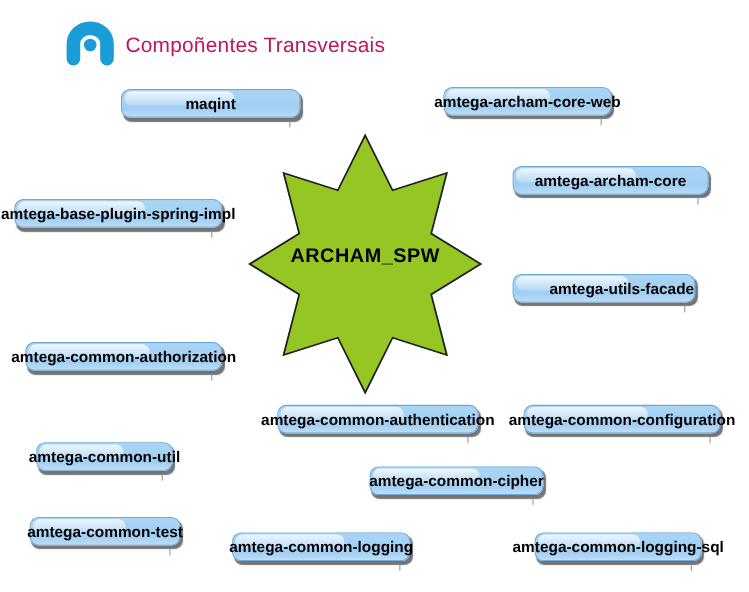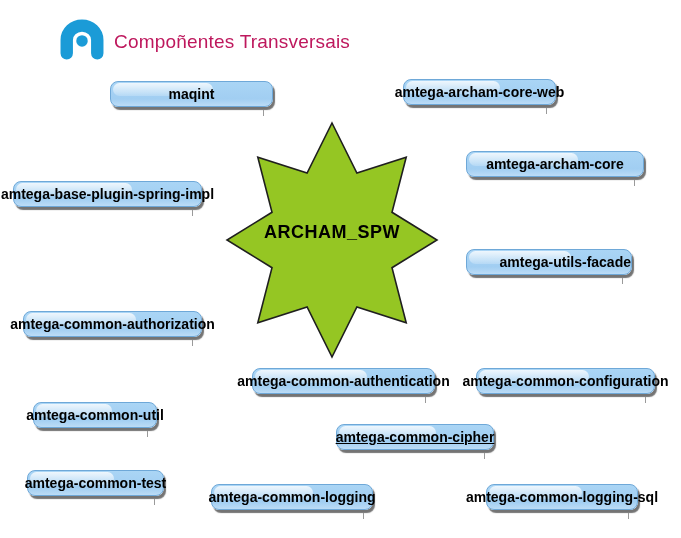--- a/index.html
+++ b/index.html
@@ -81,21 +81,21 @@
     </div>
     <div class="node" style="left: 476px; top: 356px; width: 179px; margin-top: 12px;">
       <span>amtega-common-configuration</span>
     </div>
     <div class="node" style="left: 252px; top: 368px; width: 183px;">
       <span>amtega-common-authentication</span>
     </div>
     <div class="node" style="left: 33px; top: 402px; width: 124px;">
       <span>amtega-common-util</span>
     </div>
-    <div class="node" style="left: 336px; top: 424px; width: 158px; text-decoration: underline;">
+    <div class="node" style="left: 336px; top: 424px; width: 158px;">
       <span>amtega-common-cipher</span>
     </div>
     <div class="node" style="left: 27px; top: 470px; width: 137px;">
       <span>amtega-common-test</span>
     </div>
     <div class="node" style="left: 211px; top: 484px; width: 162px;">
       <span>amtega-common-logging</span>
     </div>
     <div class="node" style="left: 486px; top: 484px; width: 152px;">
       <span>amtega-common-logging-sql</span>

